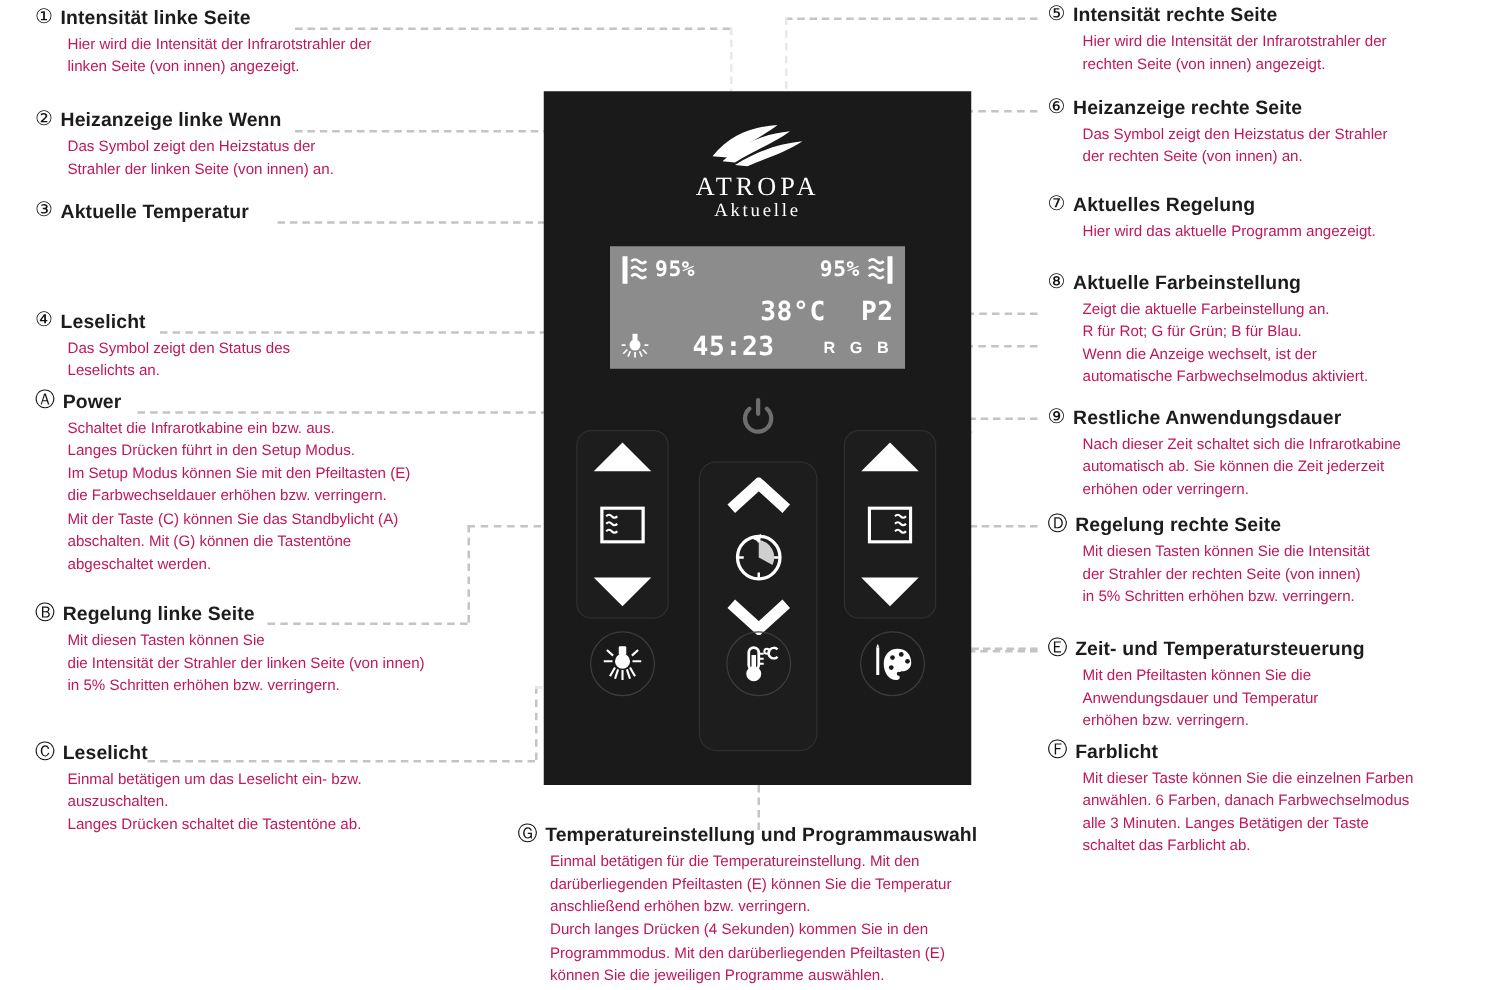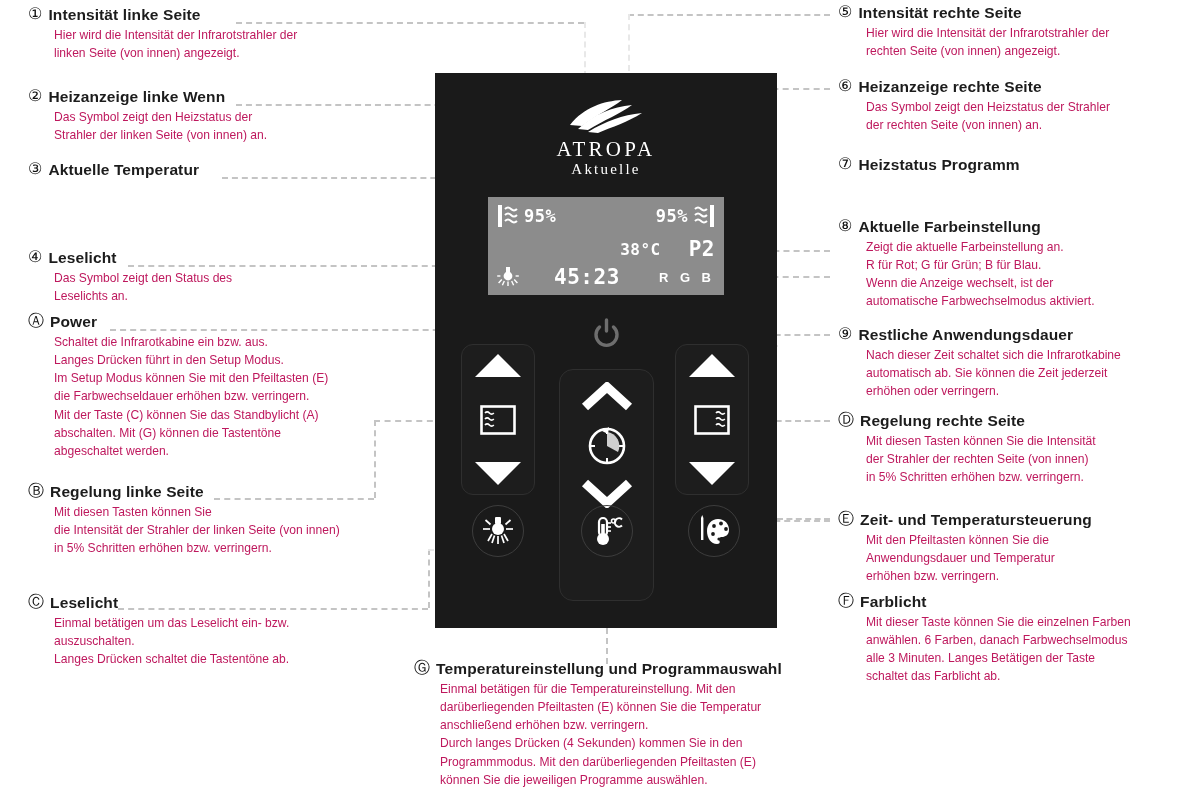--- a/index.html
+++ b/index.html
@@ -77,21 +77,21 @@
   }
   .lcd-row { position: absolute; display: flex; align-items: center; }
   .seg {
     font-family: "DejaVu Sans Mono", monospace;
     color: #ffffff; font-weight: 700;
     letter-spacing: .5px;
   }
   #lcd .r1 { top: 6px; left: 9px; right: 9px; justify-content: space-between; }
   #lcd .pct { font-size: 17px; }
   #lcd .r2 { top: 40px; left: 9px; right: 9px; justify-content: flex-end; gap: 28px; }
-  #lcd .temp { font-size: 16px; }
+  #lcd .temp { font-size: 21px; }
   #lcd .prog { font-size: 21px; }
   #lcd .r3 { top: 68px; left: 9px; right: 9px; justify-content: space-between; }
   #lcd .timer { font-size: 21px; }
   #lcd .rgb {
     font-size: 13px; letter-spacing: 4px;
     font-family: "Liberation Sans", sans-serif; font-weight: 700; color: #fff;
   }
 
   .wave-ico { display: block; }
 
@@ -439,22 +439,23 @@
         <span class="marker">⑥</span>
         <span>Heizanzeige rechte Seite</span>
       </div>
     <div class="body">Das Symbol zeigt den Heizstatus der Strahler
 der rechten Seite (von innen) an.</div>
   </div>
 
   <div class="ann right" style="left:838px; top:156px;">
     <div class="hd">
         <span class="marker">⑦</span>
-        <span>Heizstatus Programm</span>
-      </div>
+        <span>Aktuelles Regelung</span>
+      </div>
+    <div class="body">Hier wird das aktuelle Programm angezeigt.</div>
   </div>
 
   <div class="ann right" style="left:838px; top:218px;">
     <div class="hd">
         <span class="marker">⑧</span>
         <span>Aktuelle Farbeinstellung</span>
       </div>
     <div class="body">Zeigt die aktuelle Farbeinstellung an.
 R für Rot; G für Grün; B für Blau.
 Wenn die Anzeige wechselt, ist der

